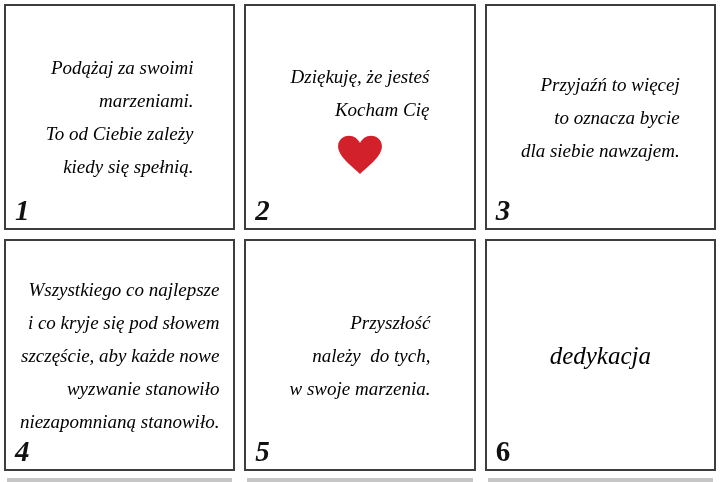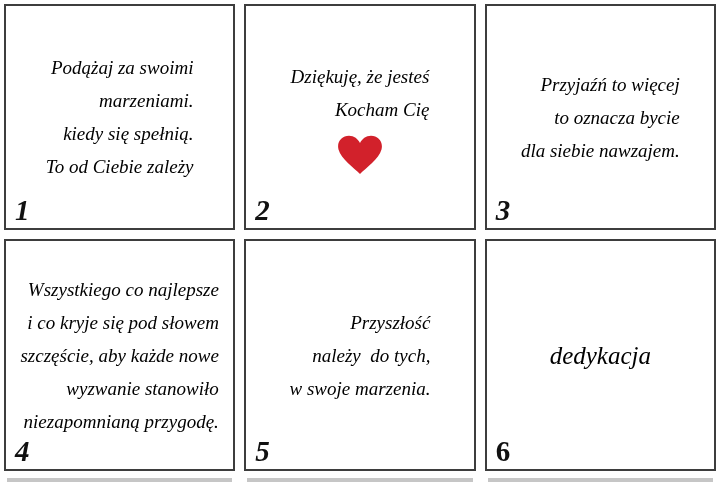--- a/index.html
+++ b/index.html
@@ -77,22 +77,22 @@
 </head>
 <body>
 
 <div class="sheet">
   <div class="grid">
 
     <div class="card">
       <div class="card-text">
         <div>Podążaj za swoimi</div>
         <div>marzeniami.</div>
+        <div>To od Ciebie zależy</div>
         <div>kiedy się spełnią.</div>
-        <div>To od Ciebie zależy</div>
       </div>
       <span class="card-number">1</span>
     </div>
 
     <div class="card">
       <div class="card-text">
         <div>Dziękuję, że jesteś</div>
         <div>Kocham Cię</div>
         <div class="heart-wrap">
           <svg width="46" height="40" viewBox="0 0 46 40" aria-hidden="true">
@@ -111,21 +111,21 @@
       </div>
       <span class="card-number">3</span>
     </div>
 
     <div class="card">
       <div class="card-text">
         <div>Wszystkiego co najlepsze</div>
         <div>i co kryje się pod słowem</div>
         <div>szczęście, aby każde nowe</div>
         <div>wyzwanie stanowiło</div>
-        <div>niezapomnianą przygodę.</div>
+        <div>niezapomnianą stanowiło.</div>
       </div>
       <span class="card-number">4</span>
     </div>
 
     <div class="card">
       <div class="card-text">
         <div>Przyszłość</div>
         <div>należy&nbsp; do tych,</div>
         <div>w swoje marzenia.</div>
       </div>

